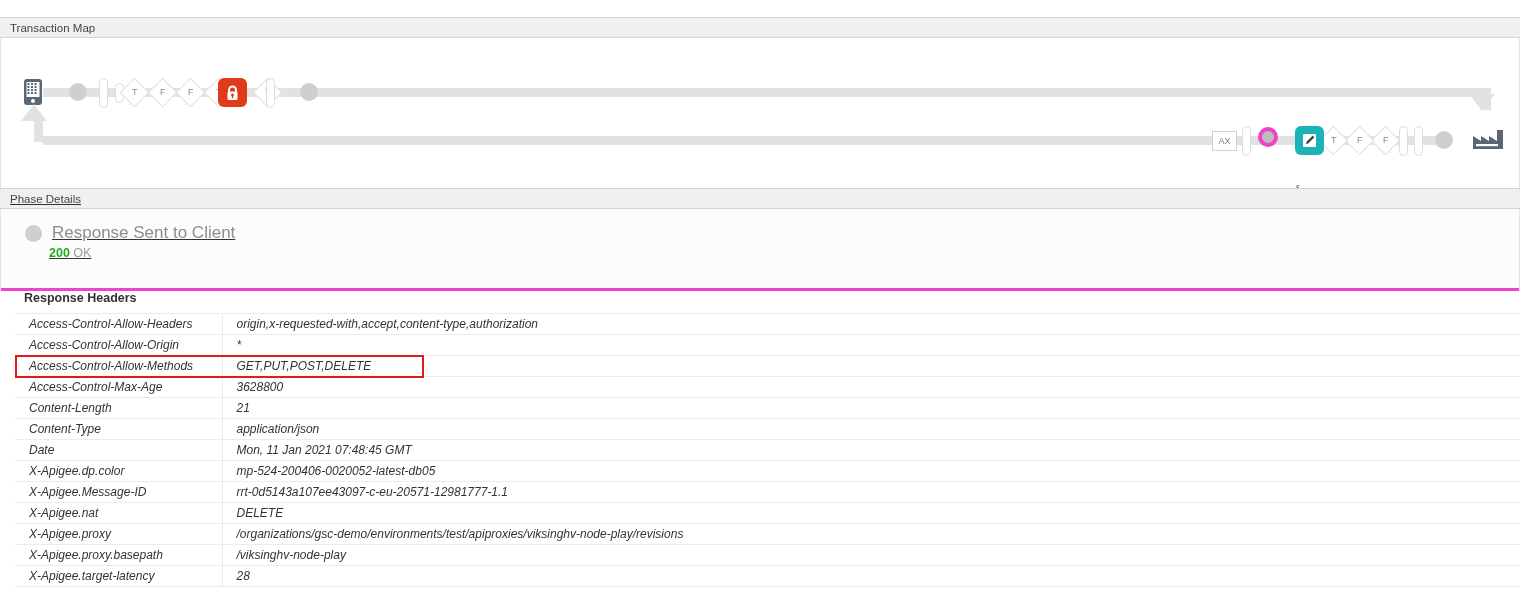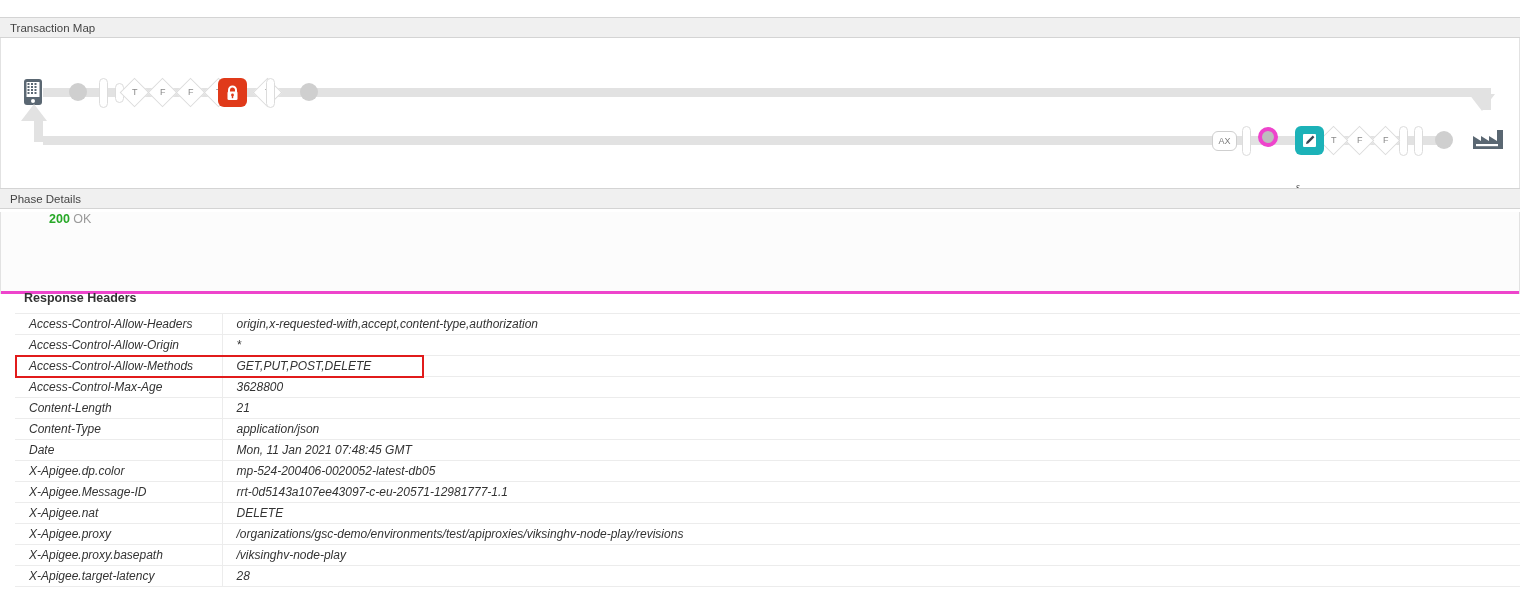--- a/index.html
+++ b/index.html
@@ -153,21 +153,21 @@
     border-radius: 9px;
     background: #fdfdfd;
     display: flex; align-items: center; justify-content: center;
     font-size: 11px;
     color: #4a4a4a;
     cursor: pointer;
     font-weight: bold;
   }
 
   
-  #phase-details { top: 188px; }
+  #phase-details { top: 188px; text-decoration: underline; }
   #phase-body { position: relative; padding: 0; height: 82px; background: #fcfcfc; }
   .phase-title-row {
     display: flex; align-items: center;
     padding: 14px 0 0 24px;
   }
   .phase-bullet {
     width: 17px; height: 17px;
     border-radius: 50%;
     background: #cfcfcf;
     margin-right: 10px;
@@ -321,21 +321,21 @@
 
     <div class="node policy-sq teal" style="left:1294px; top:88px;">
       <svg width="15" height="15" viewBox="0 0 15 15">
         <rect x="1" y="1" width="13" height="13" rx="1" fill="#ffffff"></rect>
         <path d="M10.8 2.6 l1.6 1.6 -6.2 6.2 -2.2 .6 .6 -2.2 z" fill="#3b4651"></path>
       </svg>
     </div>
 
     <div class="node dot-ring" style="left:1257px; top:89px;"></div>
     <div class="node pill" style="left:1241px; top:88px;"></div>
-    <div class="node ax-badge" style="left:1211px; top:93px;border-radius:6px;">
+    <div class="node ax-badge" style="left:1211px; top:93px;">
       <span>AX</span>
     </div>
 
     <div id="timeline-strip">
       <div class="tl-hatch" style="left:0px;    width:502px;"></div>
       <div class="tl-solid" style="left:502px;  width:22px;"></div>
       <div class="tl-hatch" style="left:524px;  width:720px;"></div>
       <div class="tl-marker" style="left:1244px;"></div>
       <div class="tl-solid" style="left:1246px; width:25px;"></div>
       <div class="tl-solid" style="left:1274px; width:20px;"></div>
@@ -348,20 +348,24 @@
     </div>
 
   </div>
 </div>
 
 <div class="panel" id="phase-details">
   <div class="panel-header">
     <span>Phase Details</span>
   </div>
   <div class="panel-body" id="phase-body">
+    <div class="phase-title-row">
+      <div class="phase-bullet"></div>
+      <div class="phase-title">Response Sent to Client</div>
+    </div>
     <div class="phase-status">
       <span class="phase-code">200</span>
       <span class="phase-reason">OK</span>
     </div>
     <div class="phase-underline"></div>
   </div>
 </div>
 
 <div id="headers-section">
   <div class="section-title">Response Headers</div>

